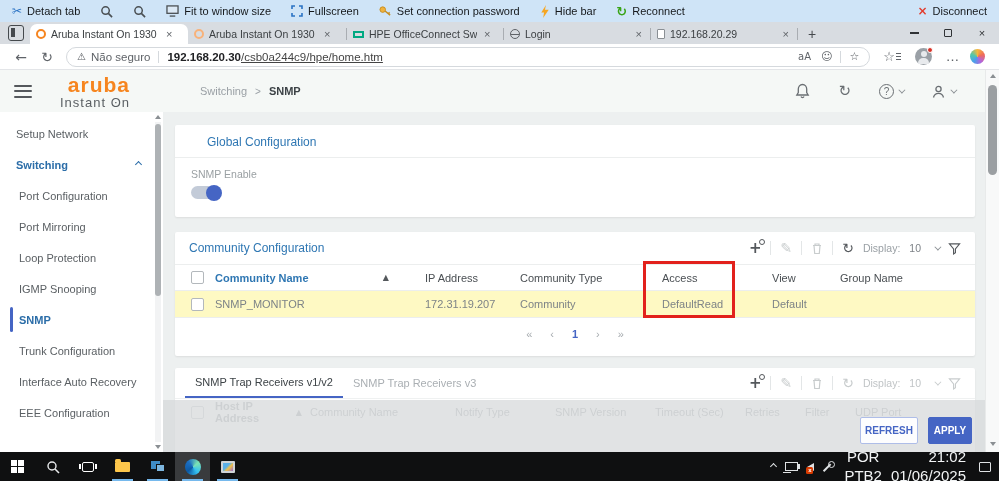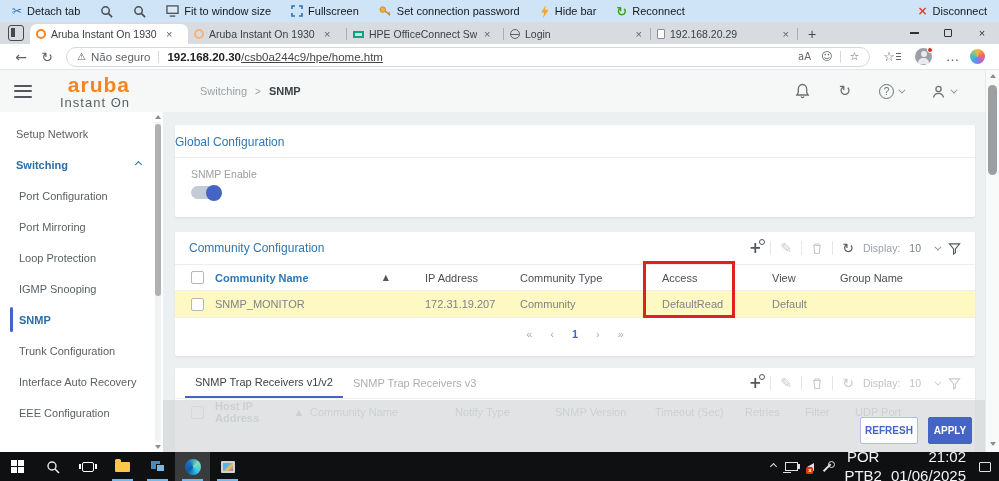--- a/index.html
+++ b/index.html
@@ -99,21 +99,21 @@
   .tri-up { width:0; height:0; border-left:3px solid transparent; border-right:3px solid transparent; border-bottom:4px solid #8a8f93; position:absolute; top:1px; left:1px; }
   .tri-dn { width:0; height:0; border-left:3px solid transparent; border-right:3px solid transparent; border-top:4px solid #8a8f93; position:absolute; bottom:1px; left:1px; }
   
   .vscroll { position:absolute; top:0; right:0; width:14px; bottom:0; background:#f8f9f9; border-left:1px solid #e8eaea; }
   .vscroll .thumb { position:absolute; left:2px; right:2px; top:15px; height:90px; background:#9b9fa2; border-radius:5px; }
   .vscroll .tri-up { left:4px; top:4px; }
   .vscroll .tri-dn { left:4px; bottom:6px; }
   
   .content { position:absolute; top:42px; left:163px; right:14px; bottom:0; background:#edf0f0; overflow:hidden; }
   .card { position:absolute; left:12px; width:800px; background:#fff; border-radius:2px; box-shadow:0 1px 2px rgba(0,0,0,.08); }
-  .card-title { font-size:12px; color:#2f77b3; padding:10px 16px 8px 0; }
+  .card-title { font-size:12px; color:#2f77b3; padding:10px 16px 8px 32px; }
   .card1 { top:13px; height:92px; }
   .card1 .rule { height:1px; background:#eceeee; margin:0 0 0 0; }
   .fld-label { font-size:10.5px; color:#9aa0a3; padding:10px 16px 6px 16px; }
   .toggle { width:30px; height:13px; background:#c3cbd8; border-radius:7px; position:relative; margin-left:16px; }
   .toggle .knob { position:absolute; right:-1px; top:-1.5px; width:16px; height:16px; border-radius:50%; background:#4565c4; }
   .card2 { top:120px; height:124px; }
   .card3 { top:256px; height:110px; }
   .card-head { display:flex; align-items:center; height:32px; padding:0 14px; }
   .card-head .title { font-size:12px; color:#2f77b3; }
   .toolbar { margin-left:auto; display:flex; align-items:center; gap:9px; }

